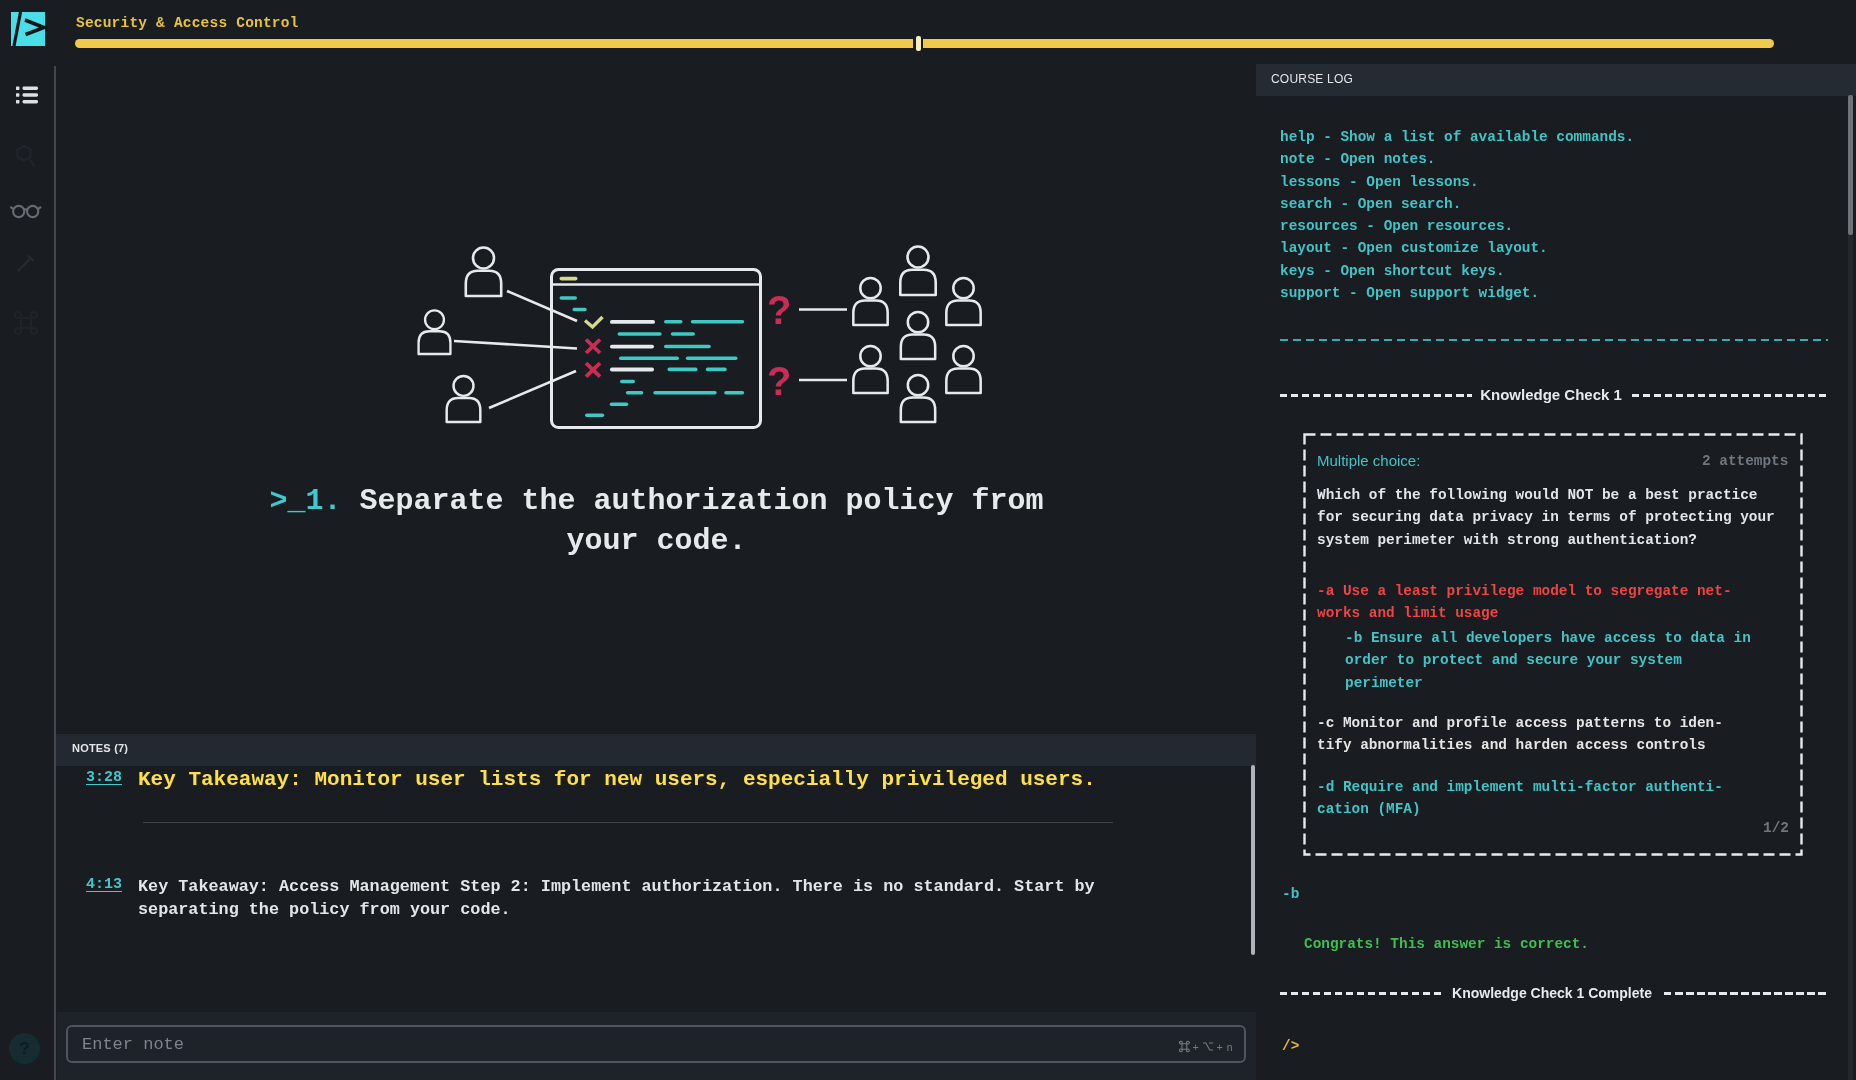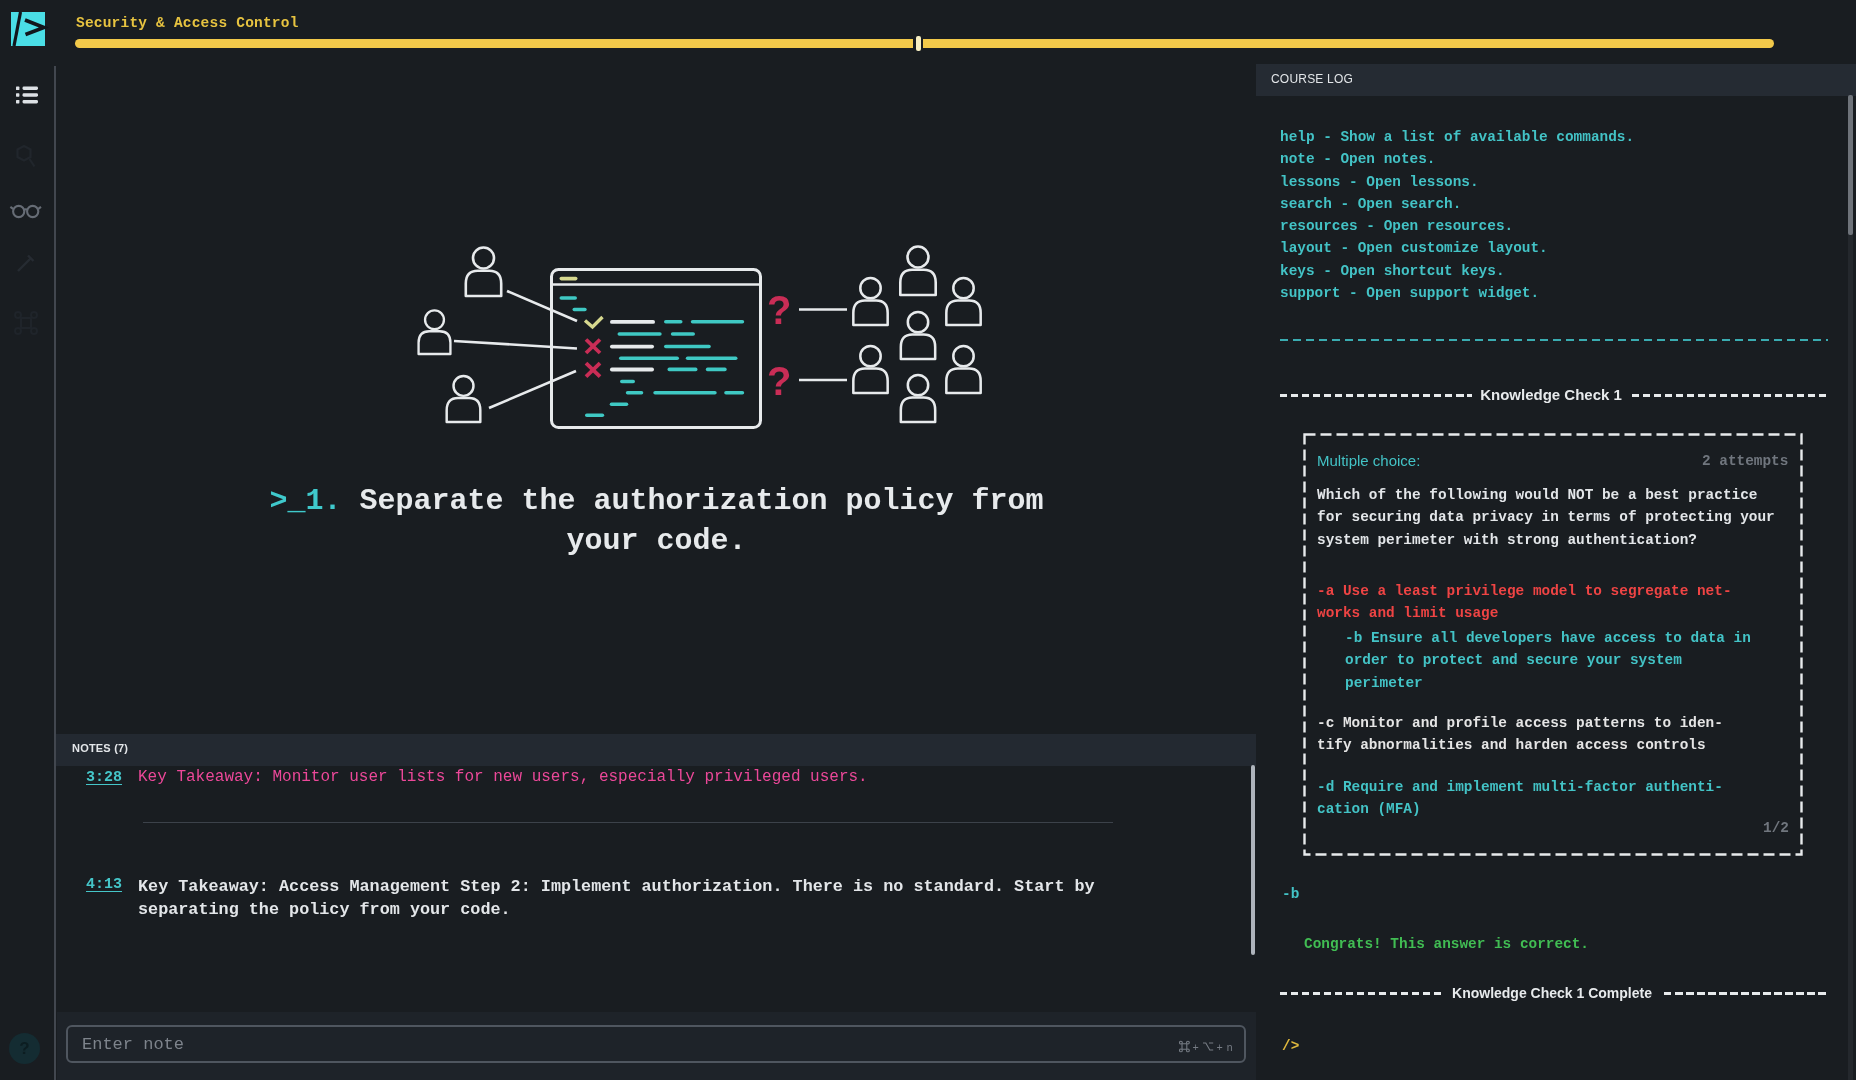--- a/index.html
+++ b/index.html
@@ -137,21 +137,21 @@
   <text x="767" y="324" font-family="Liberation Sans" font-size="40" font-weight="700" fill="#c92d56">?</text>
   <text x="767" y="395" font-family="Liberation Sans" font-size="40" font-weight="700" fill="#c92d56">?</text>
 </svg>
 
 <div class="abs mono" style="left:57px;top:481px;width:1199px;text-align:center;font-size:30px;line-height:40px;font-weight:700;color:#e7eaec;"><span style="color:#3fc9cc;">&gt;_1.</span> Separate the authorization policy from<br>your code.</div>
 
 <div class="abs" style="left:56px;top:733.5px;width:1200px;height:32.5px;background:#232931;"></div>
 <div class="abs sans" style="left:72px;top:741.5px;font-size:11px;font-weight:700;color:#e3e6e9;letter-spacing:0.2px;">NOTES (7)</div>
 
 <div class="abs mono" style="left:86px;top:769px;font-size:15px;font-weight:700;color:#45c6c9;text-decoration:underline;text-underline-offset:3px;">3:28</div>
-<div class="abs mono" style="left:138px;top:768px;font-size:16px;font-weight:400;color:#ec4899;">Key Takeaway: Monitor user lists for new users, especially privileged users.</div>
+<div class="abs mono" style="left:138px;top:768px;font-size:21px;font-weight:700;color:#fde047;">Key Takeaway: Monitor user lists for new users, especially privileged users.</div>
 <div class="abs" style="left:143px;top:822px;width:970px;height:1px;background:#3c424a;"></div>
 
 <div class="abs mono" style="left:86px;top:876px;font-size:15px;font-weight:700;color:#45c6c9;text-decoration:underline;text-underline-offset:3px;">4:13</div>
 <div class="abs mono" style="left:138px;top:874.5px;width:1000px;font-size:16.8px;line-height:23px;font-weight:700;color:#e3e6e9;">Key Takeaway: Access Management Step 2: Implement authorization. There is no standard. Start by separating the policy from your code.</div>
 
 <div class="abs" style="left:1251px;top:765px;width:4px;height:190px;background:#aeb4bc;border-radius:2px;"></div>
 
 <div class="abs" style="left:57px;top:1012px;width:1199px;height:68px;background:#1e2329;"></div>
 <div class="abs" style="left:66px;top:1025px;width:1180px;height:38px;border:2px solid #4f565f;border-radius:6px;"></div>
 <div class="abs mono" style="left:82px;top:1035px;font-size:17px;font-weight:400;color:#7e848c;">Enter note</div>

